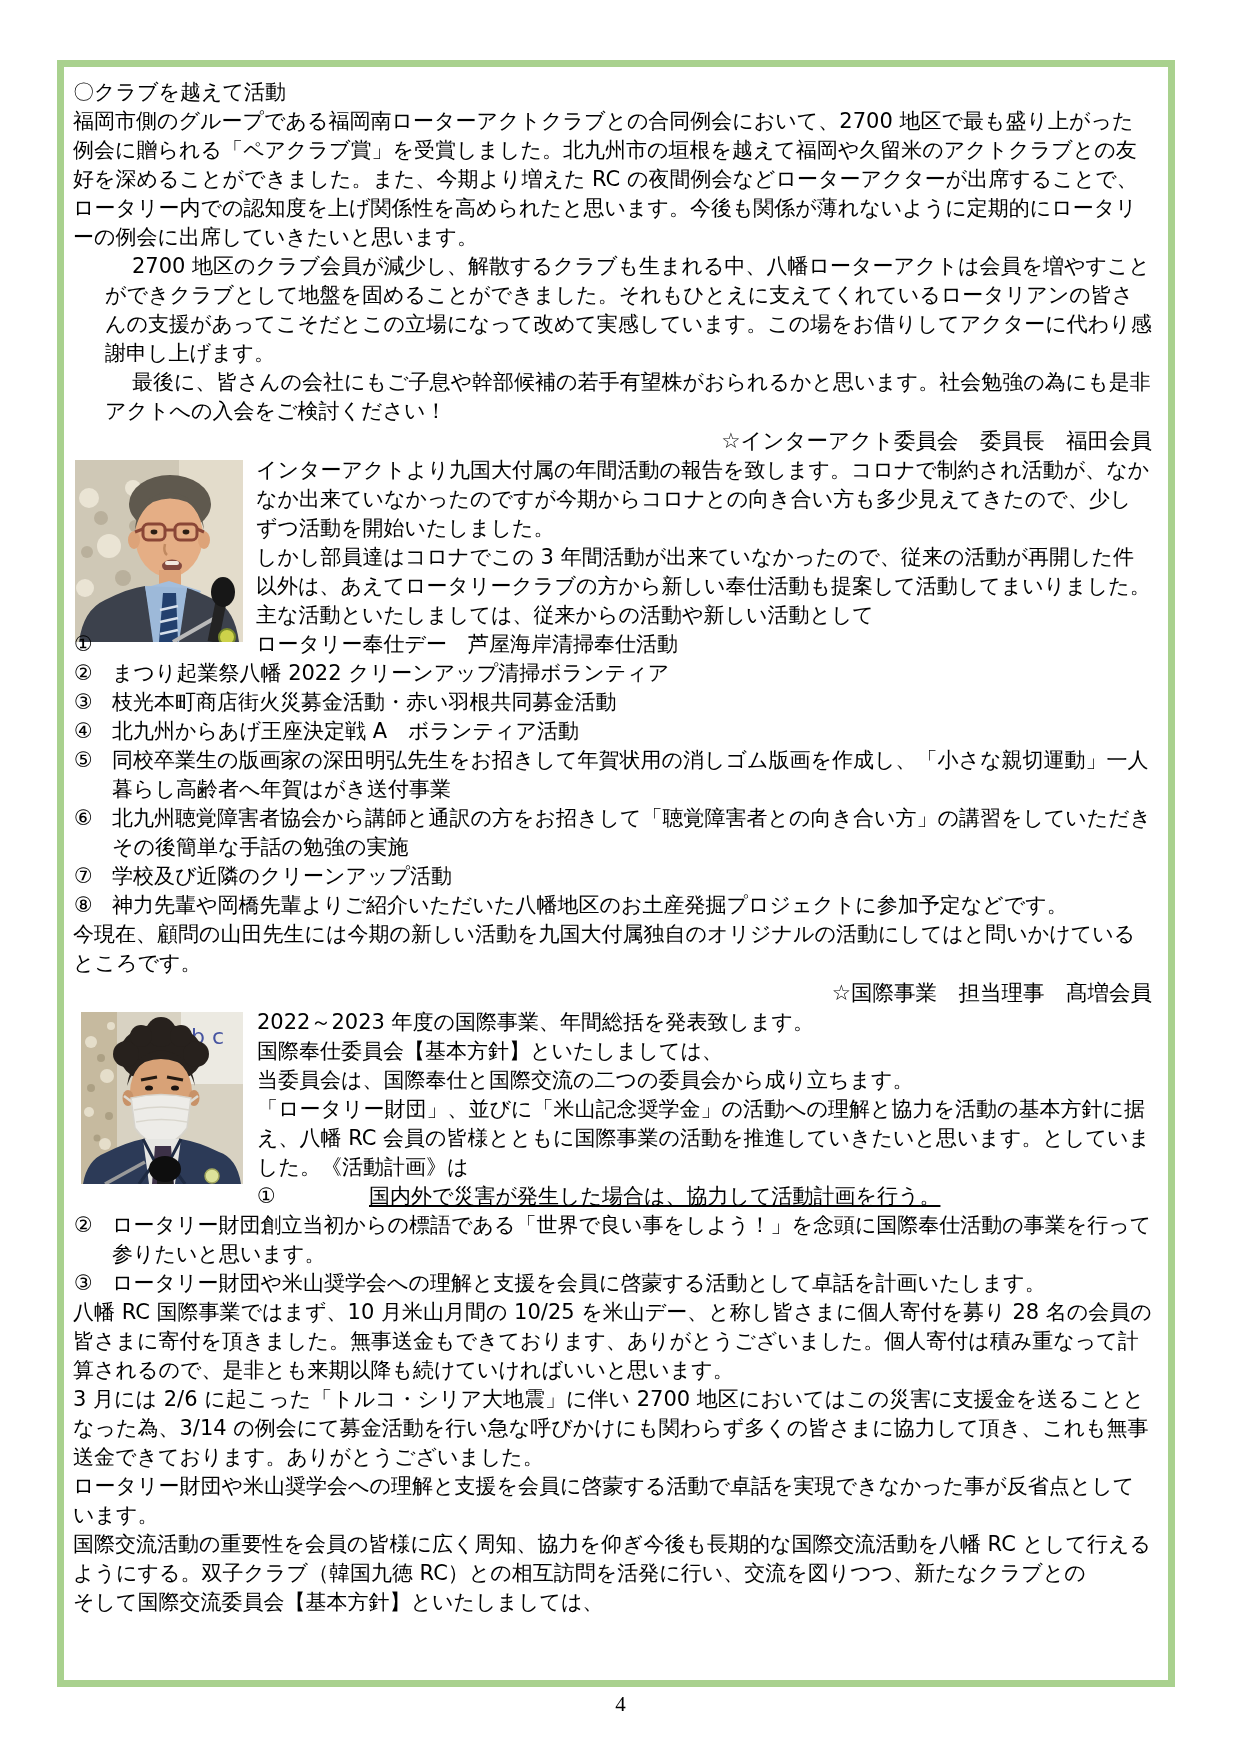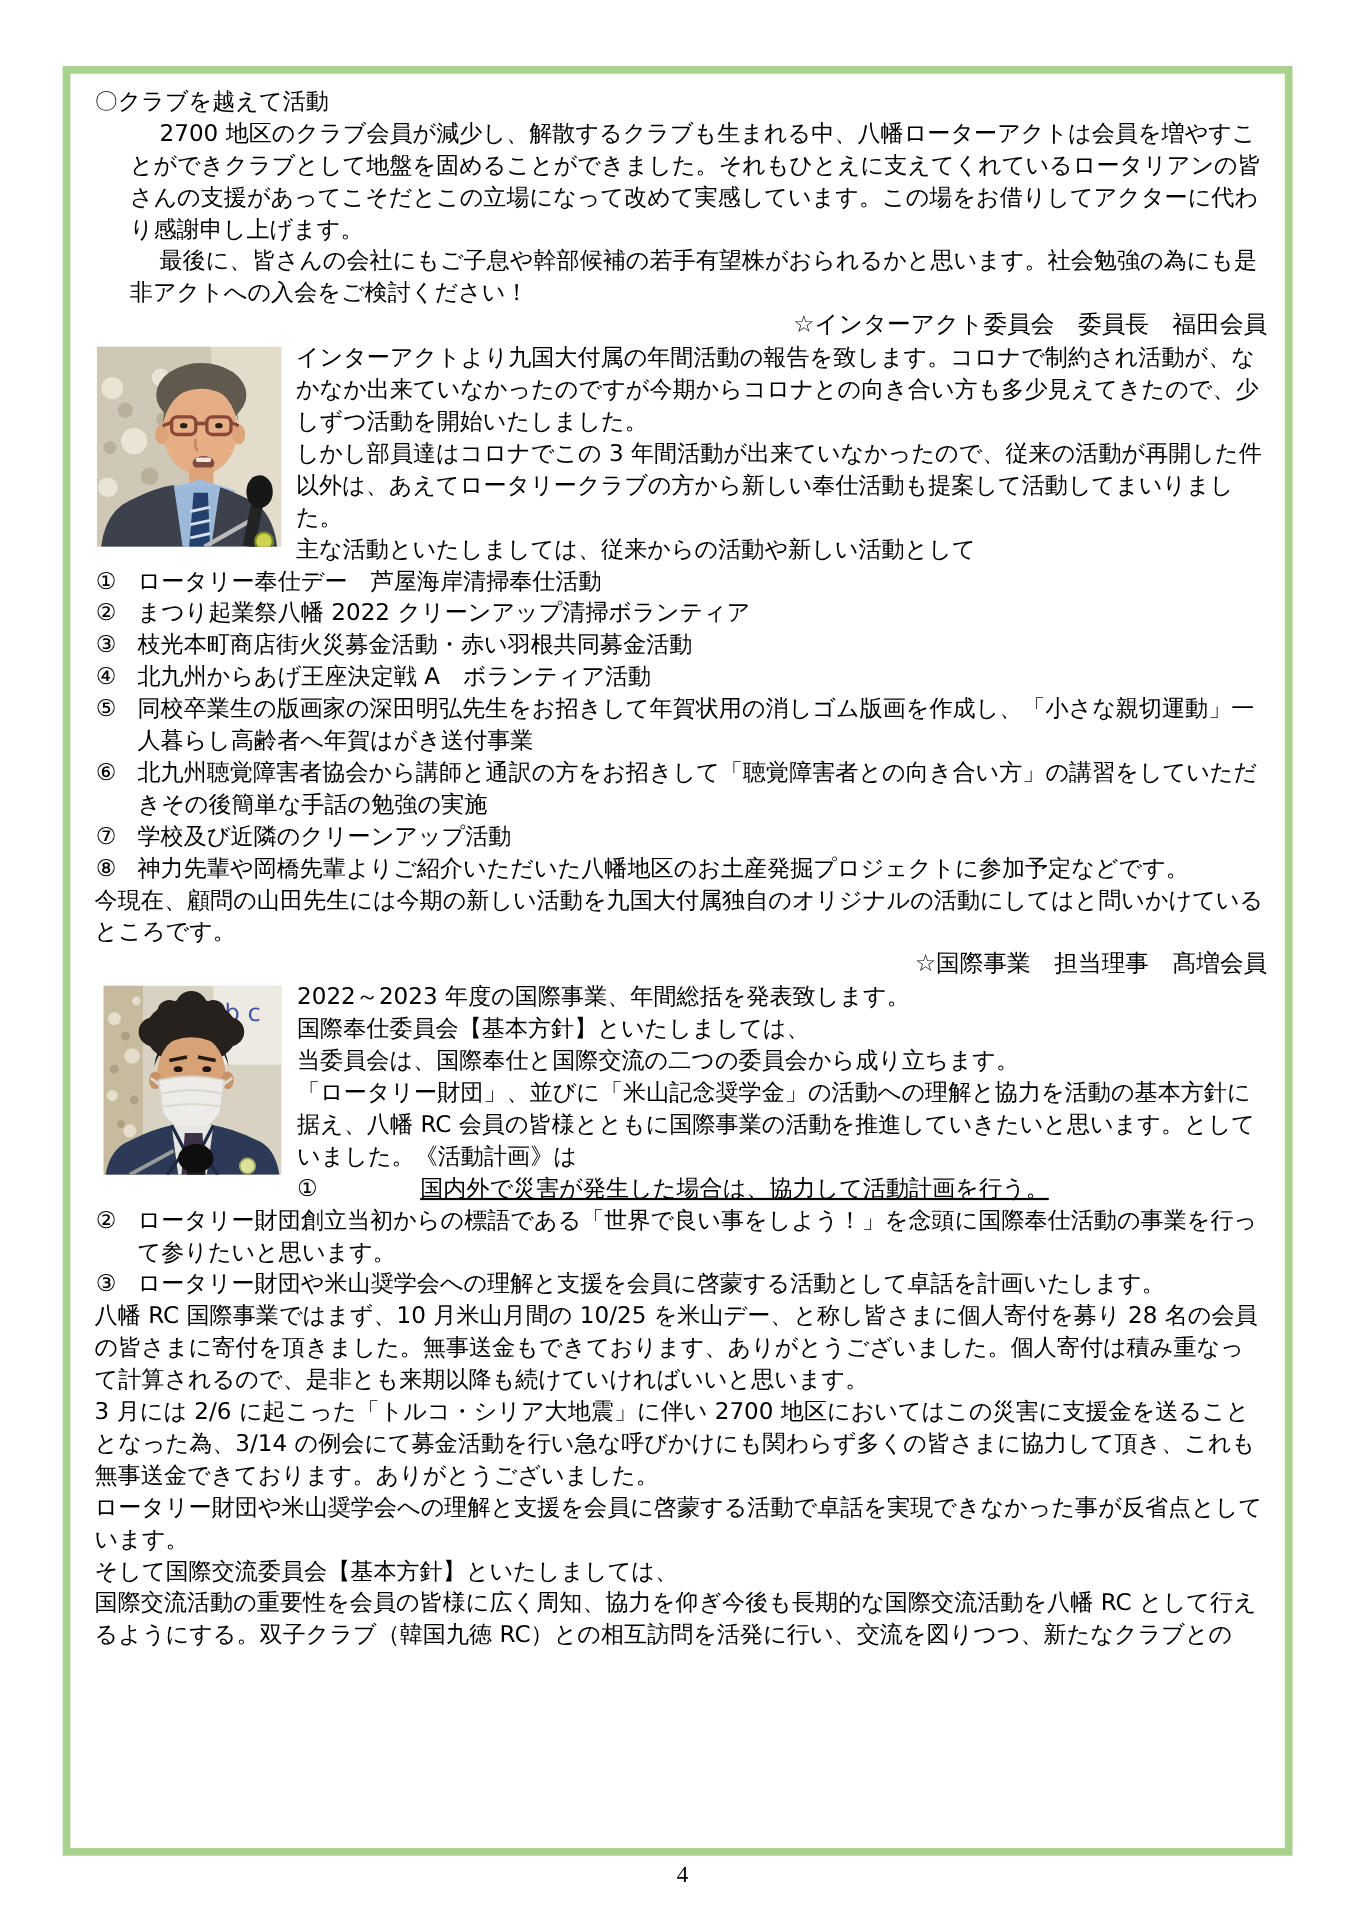--- a/index.html
+++ b/index.html
@@ -8,21 +8,21 @@
     width:1241px;height:1755px;
     background:#ffffff;
     font-family:"DejaVu Sans","Liberation Sans",sans-serif;
     color:#000;
   }
   .frame{
     position:absolute;left:57px;top:60px;
     width:1118px;height:1627px;
     box-sizing:border-box;
     border:7px solid #a9d18e;
-    padding:11px 16px 8px 22px;
+    padding:11px 16px 8px 9px;
     font-size:21px;line-height:29px;
     overflow:hidden;
     background:#ffffff;
   }
   p{margin:0;}
   .ind{text-indent:27px;margin-left:32px;}
   .sec-heading{
     font-weight:normal;
     padding-left:26px;
     font-size:21.5px;line-height:30px;text-align:right;
@@ -43,20 +43,21 @@
     font-family:"Liberation Serif","DejaVu Serif",serif;
     font-size:21px;
   }
 </style>
 </head>
 <body>
 
 <div class="frame">
 
   <p>〇クラブを越えて活動</p>
+  <p>福岡市側のグループである福岡南ローターアクトクラブとの合同例会において、2700 地区で最も盛り上がった例会に贈られる「ペアクラブ賞」を受賞しました。北九州市の垣根を越えて福岡や久留米のアクトクラブとの友好を深めることができました。また、今期より増えた RC の夜間例会などローターアクターが出席することで、ロータリー内での認知度を上げ関係性を高められたと思います。今後も関係が薄れないように定期的にロータリーの例会に出席していきたいと思います。</p>
   <p class="ind">2700 地区のクラブ会員が減少し、解散するクラブも生まれる中、八幡ローターアクトは会員を増やすことができクラブとして地盤を固めることができました。それもひとえに支えてくれているロータリアンの皆さんの支援があってこそだとこの立場になって改めて実感しています。この場をお借りしてアクターに代わり感謝申し上げます。</p>
   <p class="ind">最後に、皆さんの会社にもご子息や幹部候補の若手有望株がおられるかと思います。社会勉強の為にも是非アクトへの入会をご検討ください！</p>
 
   <div class="sec-heading">☆インターアクト委員会　委員長　福田会員</div>
 
   <svg class="photo ph1" viewBox="0 0 168 182" xmlns="http://www.w3.org/2000/svg">
     <rect x="0" y="0" width="168" height="182" fill="#e3dccb"></rect>
     <rect x="0" y="0" width="104" height="182" fill="#cfc8b6"></rect>
     <g fill="#efe9da" opacity="0.85">
       <circle cx="14" cy="38" r="10"></circle>
@@ -222,18 +223,18 @@
     <span>ロータリー財団創立当初からの標語である「世界で良い事をしよう！」を念頭に国際奉仕活動の事業を行って参りたいと思います。</span>
   </div>
   <div class="li">
     <span class="mk">③</span>
     <span>ロータリー財団や米山奨学会への理解と支援を会員に啓蒙する活動として卓話を計画いたします。</span>
   </div>
 
   <p>八幡 RC 国際事業ではまず、10 月米山月間の 10/25 を米山デー、と称し皆さまに個人寄付を募り 28 名の会員の皆さまに寄付を頂きました。無事送金もできております、ありがとうございました。個人寄付は積み重なって計算されるので、是非とも来期以降も続けていければいいと思います。</p>
   <p>3 月には 2/6 に起こった「トルコ・シリア大地震」に伴い 2700 地区においてはこの災害に支援金を送ることとなった為、3/14 の例会にて募金活動を行い急な呼びかけにも関わらず多くの皆さまに協力して頂き、これも無事送金できております。ありがとうございました。</p>
   <p>ロータリー財団や米山奨学会への理解と支援を会員に啓蒙する活動で卓話を実現できなかった事が反省点としています。</p>
+  <p>国際交流活動の重要性を会員の皆様に広く周知、協力を仰ぎ今後も長期的な国際交流活動を八幡 RC として行えるようにする。双子クラブ（韓国九徳 RC）との相互訪問を活発に行い、交流を図りつつ、新たなクラブとの</p>
   <p>そして国際交流委員会【基本方針】といたしましては、</p>
-  <p>国際交流活動の重要性を会員の皆様に広く周知、協力を仰ぎ今後も長期的な国際交流活動を八幡 RC として行えるようにする。双子クラブ（韓国九徳 RC）との相互訪問を活発に行い、交流を図りつつ、新たなクラブとの</p>
 
 </div>
 
 <div class="footer">4</div>
 
 </body></html>

